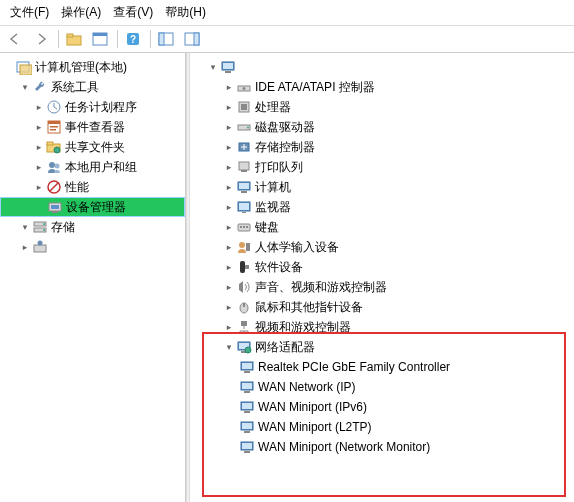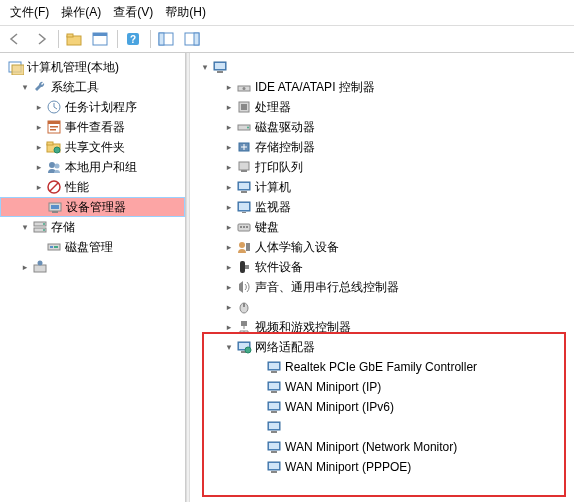--- a/index.html
+++ b/index.html
@@ -7,28 +7,28 @@
 .menubar { display: flex; padding: 2px 4px; border-bottom: 1px solid #ddd; }
 .menubar span { padding: 2px 6px; cursor: default; }
 .toolbar { display: flex; align-items: center; padding: 2px 4px; border-bottom: 1px solid #ccc; gap: 2px; }
 .toolbar .btn { width: 24px; height: 22px; display: flex; align-items: center; justify-content: center; border: 1px solid transparent; }
 .toolbar .sep { width: 1px; height: 18px; background: #ccc; margin: 0 2px; }
 .main { display: flex; height: calc(100% - 50px); }
 .left-panel { width: 186px; border-right: 1px solid #ccc; padding: 4px 0; overflow: hidden; }
 .divider { width: 4px; background: #f0f0f0; border-left: 1px solid #ddd; border-right: 1px solid #ddd; }
 .right-panel { flex: 1; padding: 4px 0; overflow: hidden; position: relative; }
 .tree { list-style: none; }
-.tree-item { display: flex; align-items: center; height: 20px; padding-left: 8px; white-space: nowrap; cursor: default; }
-.tree-item.selected { background: #fca5a5; border: 1px solid #99d1ff; }
+.tree-item { display: flex; align-items: center; height: 20px; padding-left: 16px; white-space: nowrap; cursor: default; }
+.tree-item.selected { background: #22c55e; border: 1px solid #99d1ff; }
 .expander { width: 14px; height: 14px; display: inline-flex; align-items: center; justify-content: center; font-size: 9px; color: #666; cursor: pointer; }
 .expander.hidden { visibility: hidden; }
 .icon { width: 16px; height: 16px; display: inline-flex; align-items: center; justify-content: center; margin-right: 3px; flex-shrink: 0; }
 .indent-1 { padding-left: 18px; }
 .indent-2 { padding-left: 32px; }
-.indent-3 { padding-left: 62px; }
+.indent-3 { padding-left: 35px; }
 .highlight-box { position: absolute; border: 2px solid #e03030; pointer-events: none; }
 svg { display: block; }
 </style>
 </head>
 <body>
 
 <div class="menubar">
   <span>文件(F)</span>
   <span>操作(A)</span>
   <span>查看(V)</span>
@@ -188,31 +188,20 @@
         <span class="icon">
             <svg width="16" height="16">
               <rect x="2" y="3" width="12" height="4" fill="#d8d8d8" stroke="#888"></rect>
               <rect x="2" y="9" width="12" height="4" fill="#d8d8d8" stroke="#888"></rect>
               <circle cx="12" cy="5" r="1" fill="#4a8"></circle>
               <circle cx="12" cy="11" r="1" fill="#4a8"></circle>
             </svg>
           </span>
         <span>存储</span>
       </li>
-      <li class="tree-item indent-2">
-        <span class="expander hidden">▸</span>
-        <span class="icon">
-            <svg width="16" height="16">
-              <rect x="2" y="5" width="12" height="6" fill="#d8d8d8" stroke="#888"></rect>
-              <rect x="4" y="7" width="3" height="2" fill="#5a8fc9"></rect>
-              <rect x="8" y="7" width="4" height="2" fill="#4a8"></rect>
-            </svg>
-          </span>
-        <span>磁盘管理</span>
-      </li>
       <li class="tree-item indent-1">
         <span class="expander">▸</span>
         <span class="icon">
             <svg width="16" height="16">
               <rect x="2" y="6" width="12" height="7" fill="#d8d8d8" stroke="#888"></rect>
               <circle cx="8" cy="4" r="2.5" fill="#6a8fb5"></circle>
             </svg>
           </span>
       </li>
     </ul>
@@ -339,30 +328,31 @@
           <span>软件设备</span>
         </li>
         <li class="tree-item indent-2">
           <span class="expander">▸</span>
           <span class="icon">
             <svg width="16" height="16">
               <path d="M3 5v6l4 3V2z" fill="#888"></path>
               <path d="M9 5a4 4 0 0 1 0 6M11 3a7 7 0 0 1 0 10" stroke="#888" fill="none"></path>
             </svg>
           </span>
-          <span>声音、通用串行总线控制器</span>
+          <span>声音、视频和游戏控制器</span>
         </li>
         <li class="tree-item indent-2">
           <span class="expander">▸</span>
           <span class="icon">
             <svg width="16" height="16">
               <ellipse cx="8" cy="9" rx="4" ry="5" fill="#d8d8d8" stroke="#888"></ellipse>
               <rect x="7" y="4" width="2" height="4" fill="#888"></rect>
             </svg>
           </span>
+          <span>鼠标和其他指针设备</span>
         </li>
         <li class="tree-item indent-2">
           <span class="expander">▸</span>
           <span class="icon">
             <svg width="16" height="16">
               <rect x="5" y="2" width="6" height="5" fill="#888"></rect>
               <path d="M8 7v3M4 12h8M4 12v2M12 12v2M8 12v2" stroke="#888" fill="none"></path>
             </svg>
           </span>
           <span>视频和游戏控制器</span>
@@ -392,21 +382,21 @@
         </li>
         <li class="tree-item indent-3">
           <span class="expander hidden">▸</span>
           <span class="icon">
             <svg width="16" height="16">
               <rect x="2" y="3" width="12" height="8" fill="#5a8fc9" stroke="#3a6f9f"></rect>
               <rect x="3" y="4" width="10" height="6" fill="#cfe4f7"></rect>
               <rect x="5" y="12" width="6" height="2" fill="#888"></rect>
             </svg>
           </span>
-          <span>WAN Miniport (IP)</span>
+          <span>WAN Network (IP)</span>
         </li>
         <li class="tree-item indent-3">
           <span class="expander hidden">▸</span>
           <span class="icon">
             <svg width="16" height="16">
               <rect x="2" y="3" width="12" height="8" fill="#5a8fc9" stroke="#3a6f9f"></rect>
               <rect x="3" y="4" width="10" height="6" fill="#cfe4f7"></rect>
               <rect x="5" y="12" width="6" height="2" fill="#888"></rect>
             </svg>
           </span>
@@ -414,40 +404,30 @@
         </li>
         <li class="tree-item indent-3">
           <span class="expander hidden">▸</span>
           <span class="icon">
             <svg width="16" height="16">
               <rect x="2" y="3" width="12" height="8" fill="#5a8fc9" stroke="#3a6f9f"></rect>
               <rect x="3" y="4" width="10" height="6" fill="#cfe4f7"></rect>
               <rect x="5" y="12" width="6" height="2" fill="#888"></rect>
             </svg>
           </span>
+          <span>WAN Miniport (L2TP)</span>
         </li>
         <li class="tree-item indent-3">
           <span class="expander hidden">▸</span>
           <span class="icon">
             <svg width="16" height="16">
               <rect x="2" y="3" width="12" height="8" fill="#5a8fc9" stroke="#3a6f9f"></rect>
               <rect x="3" y="4" width="10" height="6" fill="#cfe4f7"></rect>
               <rect x="5" y="12" width="6" height="2" fill="#888"></rect>
             </svg>
           </span>
           <span>WAN Miniport (Network Monitor)</span>
-        </li>
-        <li class="tree-item indent-3">
-          <span class="expander hidden">▸</span>
-          <span class="icon">
-            <svg width="16" height="16">
-              <rect x="2" y="3" width="12" height="8" fill="#5a8fc9" stroke="#3a6f9f"></rect>
-              <rect x="3" y="4" width="10" height="6" fill="#cfe4f7"></rect>
-              <rect x="5" y="12" width="6" height="2" fill="#888"></rect>
-            </svg>
-          </span>
-          <span>WAN Miniport (PPPOE)</span>
         </li>
       </ul>
   </div>
 </div>
 
 <div class="highlight-box" style="top: 332px; left: 202px; width: 364px; height: 165px;"></div>
 
 </body></html>

